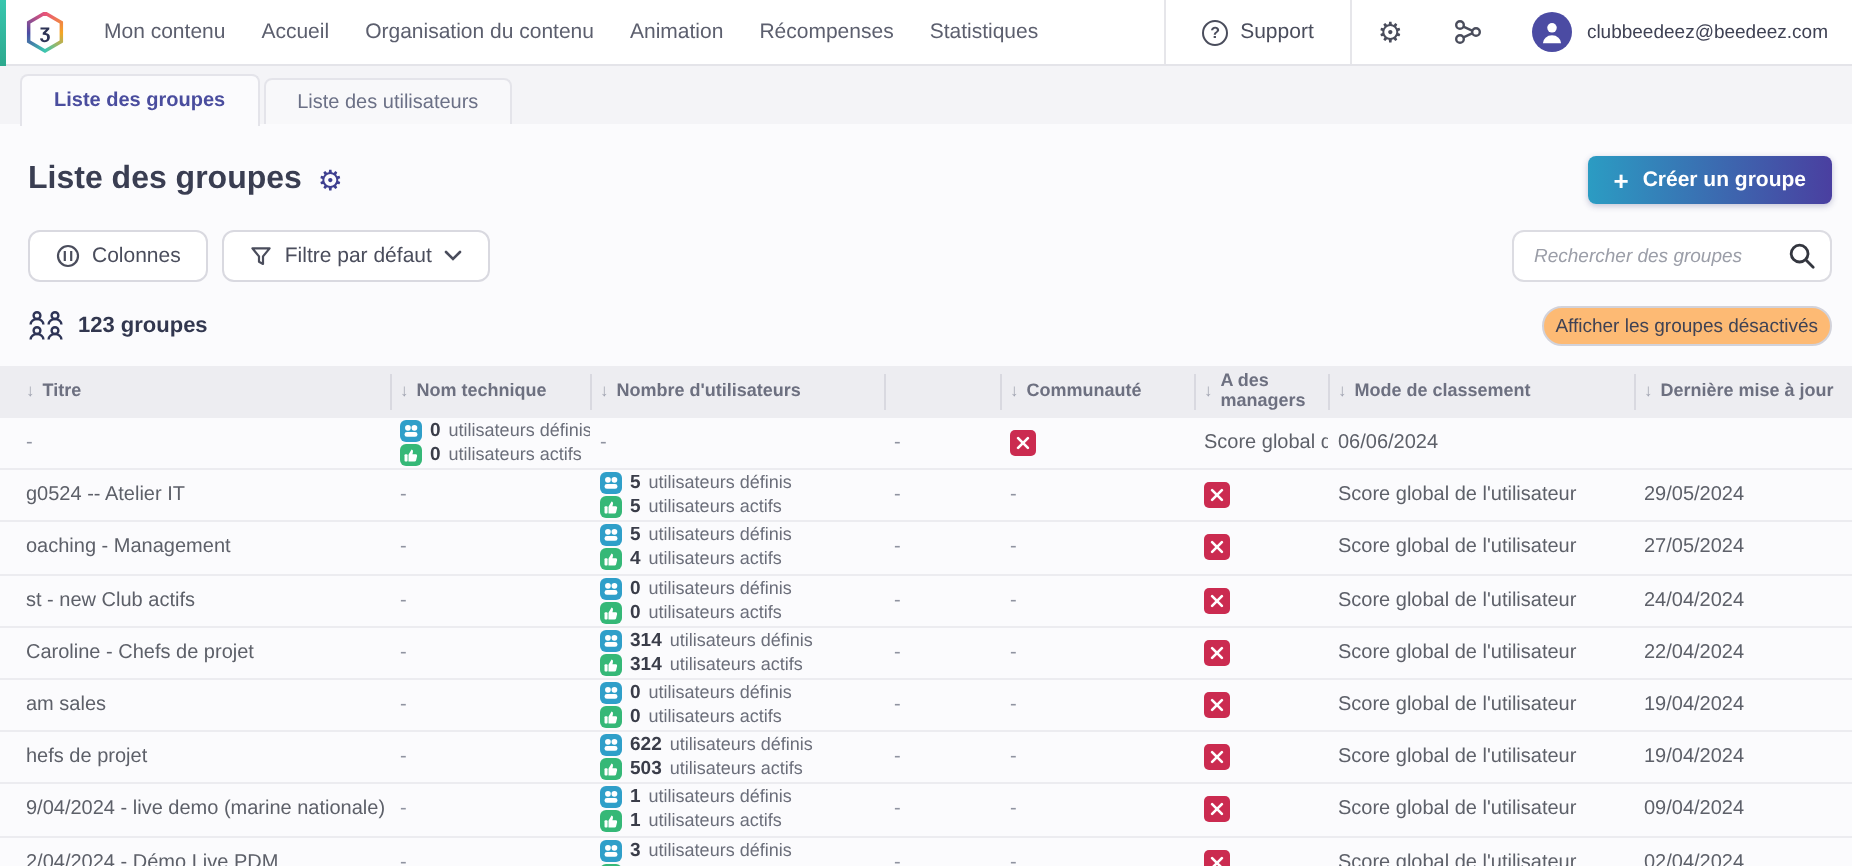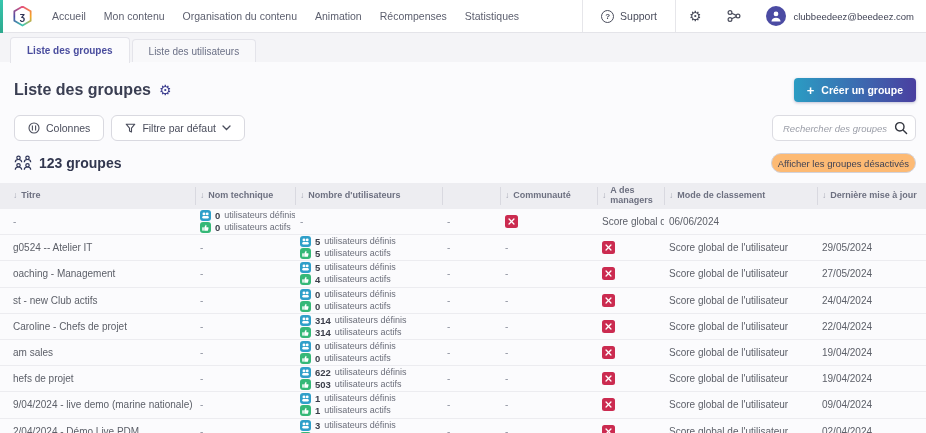--- a/index.html
+++ b/index.html
@@ -37,28 +37,28 @@
   .page-title-wrap { display:flex; align-items:center; gap:8px; }
   .page-title { font-size:16px; font-weight:700; color:#3a3e52; }
   .title-gear { font-size:14px; color:#3e3f90; cursor:pointer; line-height:1; }
   .btn-create { display:flex; align-items:center; gap:7px; height:24px; padding:0 13px; border:none; border-radius:4px; background:linear-gradient(90deg,#2b9cc3,#4a3fa0); color:#fff; font-size:10.5px; font-weight:600; cursor:pointer; box-shadow:0 1px 3px rgba(60,60,120,.3); font-family:"Liberation Sans", sans-serif; }
   .btn-create .plus { font-size:13px; font-weight:700; line-height:1; }
 
   
   .controls { display:flex; align-items:center; padding:13px 10px 0 14px; }
   .btn-outline { display:flex; align-items:center; gap:6px; height:26px; padding:0 13px; background:#fff; border:1px solid #d9d9e0; border-radius:6px; font-size:10.5px; color:#4a4d5c; cursor:pointer; margin-right:7px; font-family:"Liberation Sans", sans-serif; }
   .search-wrap { margin-left:auto; position:relative; }
-  .search-input { width:144px; height:26px; border:1px solid #dcdce2; border-radius:6px; background:#fff; padding:0 28px 0 10px; font-size:9.5px; font-style:italic; color:#555; outline:none; font-family:"Liberation Sans", sans-serif; }
+  .search-input { width:160px; height:26px; border:1px solid #dcdce2; border-radius:6px; background:#fff; padding:0 28px 0 10px; font-size:9.5px; font-style:italic; color:#555; outline:none; font-family:"Liberation Sans", sans-serif; }
   .search-input::placeholder { color:#9b9ea8; }
   .search-icon { position:absolute; right:8px; top:6px; cursor:pointer; }
 
   
   .count-row { display:flex; align-items:center; padding:12px 10px 10px 14px; }
   .count-wrap { display:flex; align-items:center; gap:7px; }
-  .count-label { font-size:14px; font-weight:700; color:#32374f; }
+  .count-label { font-size:11px; font-weight:700; color:#32374f; }
   .btn-pill { margin-left:auto; height:20px; padding:0 6px; background:#fdba74; border:1px solid #d2d2da; border-radius:11px; font-size:9.5px; color:#3f4254; cursor:pointer; font-family:"Liberation Sans", sans-serif; }
 
   
   .grid-cols { display:grid; grid-template-columns:187px 100px 147px 58px 97px 67px 153px 1fr; }
   .thead { background:#ededf1; height:26px; align-items:center; padding-left:8px; }
   .th { position:relative; display:flex; align-items:center; gap:4px; padding:0 5px; font-size:9px; font-weight:700; color:#6d7080; line-height:1.1; height:100%; }
   .th .sort { color:#a0a3b0; font-size:8.5px; font-weight:400; cursor:pointer; }
   .th:not(:first-child)::before { content:""; position:absolute; left:0; top:4px; bottom:4px; width:1px; background:#d9d9e0; }
   .tbody .trow { height:26.2px; border-bottom:1px solid #ececf0; padding-left:8px; align-items:center; cursor:pointer; }
   .cell { padding:0 5px; font-size:10px; color:#5d6069; white-space:nowrap; overflow:hidden; }
@@ -80,24 +80,24 @@
 
   <div class="topbar">
     <div class="teal-strip"></div>
     <div class="logo-wrap">
       <div class="logo-hex">
         <div class="logo-hex-in">ʒ</div>
       </div>
     </div>
     <div class="nav">
       <div class="nav-item">
+          <span>Mon contenu</span>
+        </div>
+      <div class="nav-item">
           <span>Accueil</span>
-        </div>
-      <div class="nav-item">
-          <span>Mon contenu</span>
         </div>
       <div class="nav-item">
           <span>Organisation du contenu</span>
         </div>
       <div class="nav-item">
           <span>Animation</span>
         </div>
       <div class="nav-item">
           <span>Récompenses</span>
         </div>

